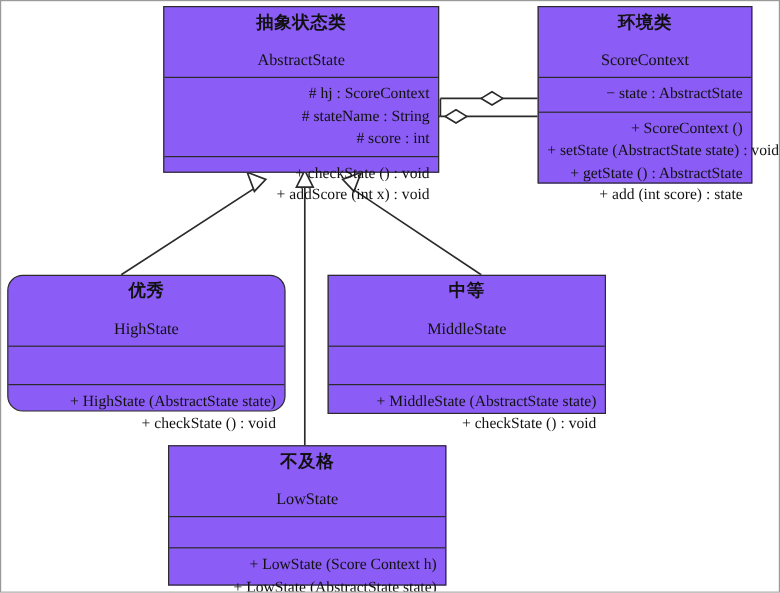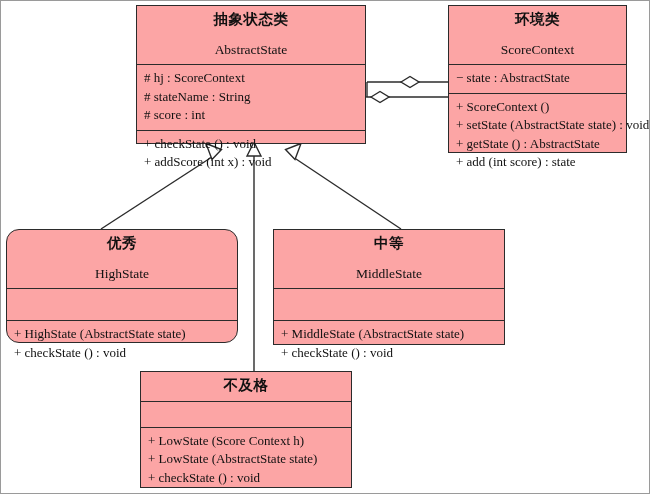--- a/index.html
+++ b/index.html
@@ -16,26 +16,27 @@
     border: 1px solid #9a9a9a;
     box-sizing: border-box;
     overflow: hidden;
     font-family: "Liberation Serif", "DejaVu Serif", serif;
     color: #111111;
   }
   .uml-class {
     position: absolute;
     box-sizing: border-box;
     border: 1.5px solid #2b2b2b;
-    background: #fca5a5;
+    background: #8b5cf6;
     z-index: 5;
   }
   .uml-section {
     box-sizing: border-box;
     position: relative;
+    text-align: right;
   }
   .uml-section + .uml-section {
     border-top: 1.5px solid #2b2b2b;
   }
   .sec-title {
     text-align: center;
     padding: 5px 4px 6px 4px;
     line-height: 1.22;
   }
   .cls-cn {
@@ -164,23 +165,24 @@
       <span class="cls-cn">中等</span>
       <span class="cls-en">MiddleState</span>
     </div>
     <div class="uml-section sec-body empty" style="height:32px;"></div>
     <div class="uml-section sec-body">
       <div class="member">+ MiddleState (AbstractState state)</div>
       <div class="member">+ checkState () : void</div>
     </div>
   </div>
 
-  <div class="uml-class" style="left:139px; top:370px; width:212px; height:117px;">
+  <div class="uml-class" style="left:139px; top:370px; width:232px; height:117px;">
     <div class="uml-section sec-title">
       <span class="cls-cn">不及格</span>
+      <span class="cls-en">LowState</span>
     </div>
     <div class="uml-section sec-body empty" style="height:26px;"></div>
     <div class="uml-section sec-body">
       <div class="member">+ LowState (Score Context h)</div>
       <div class="member">+ LowState (AbstractState state)</div>
       <div class="member">+ checkState () : void</div>
     </div>
   </div>
 
 </div>

